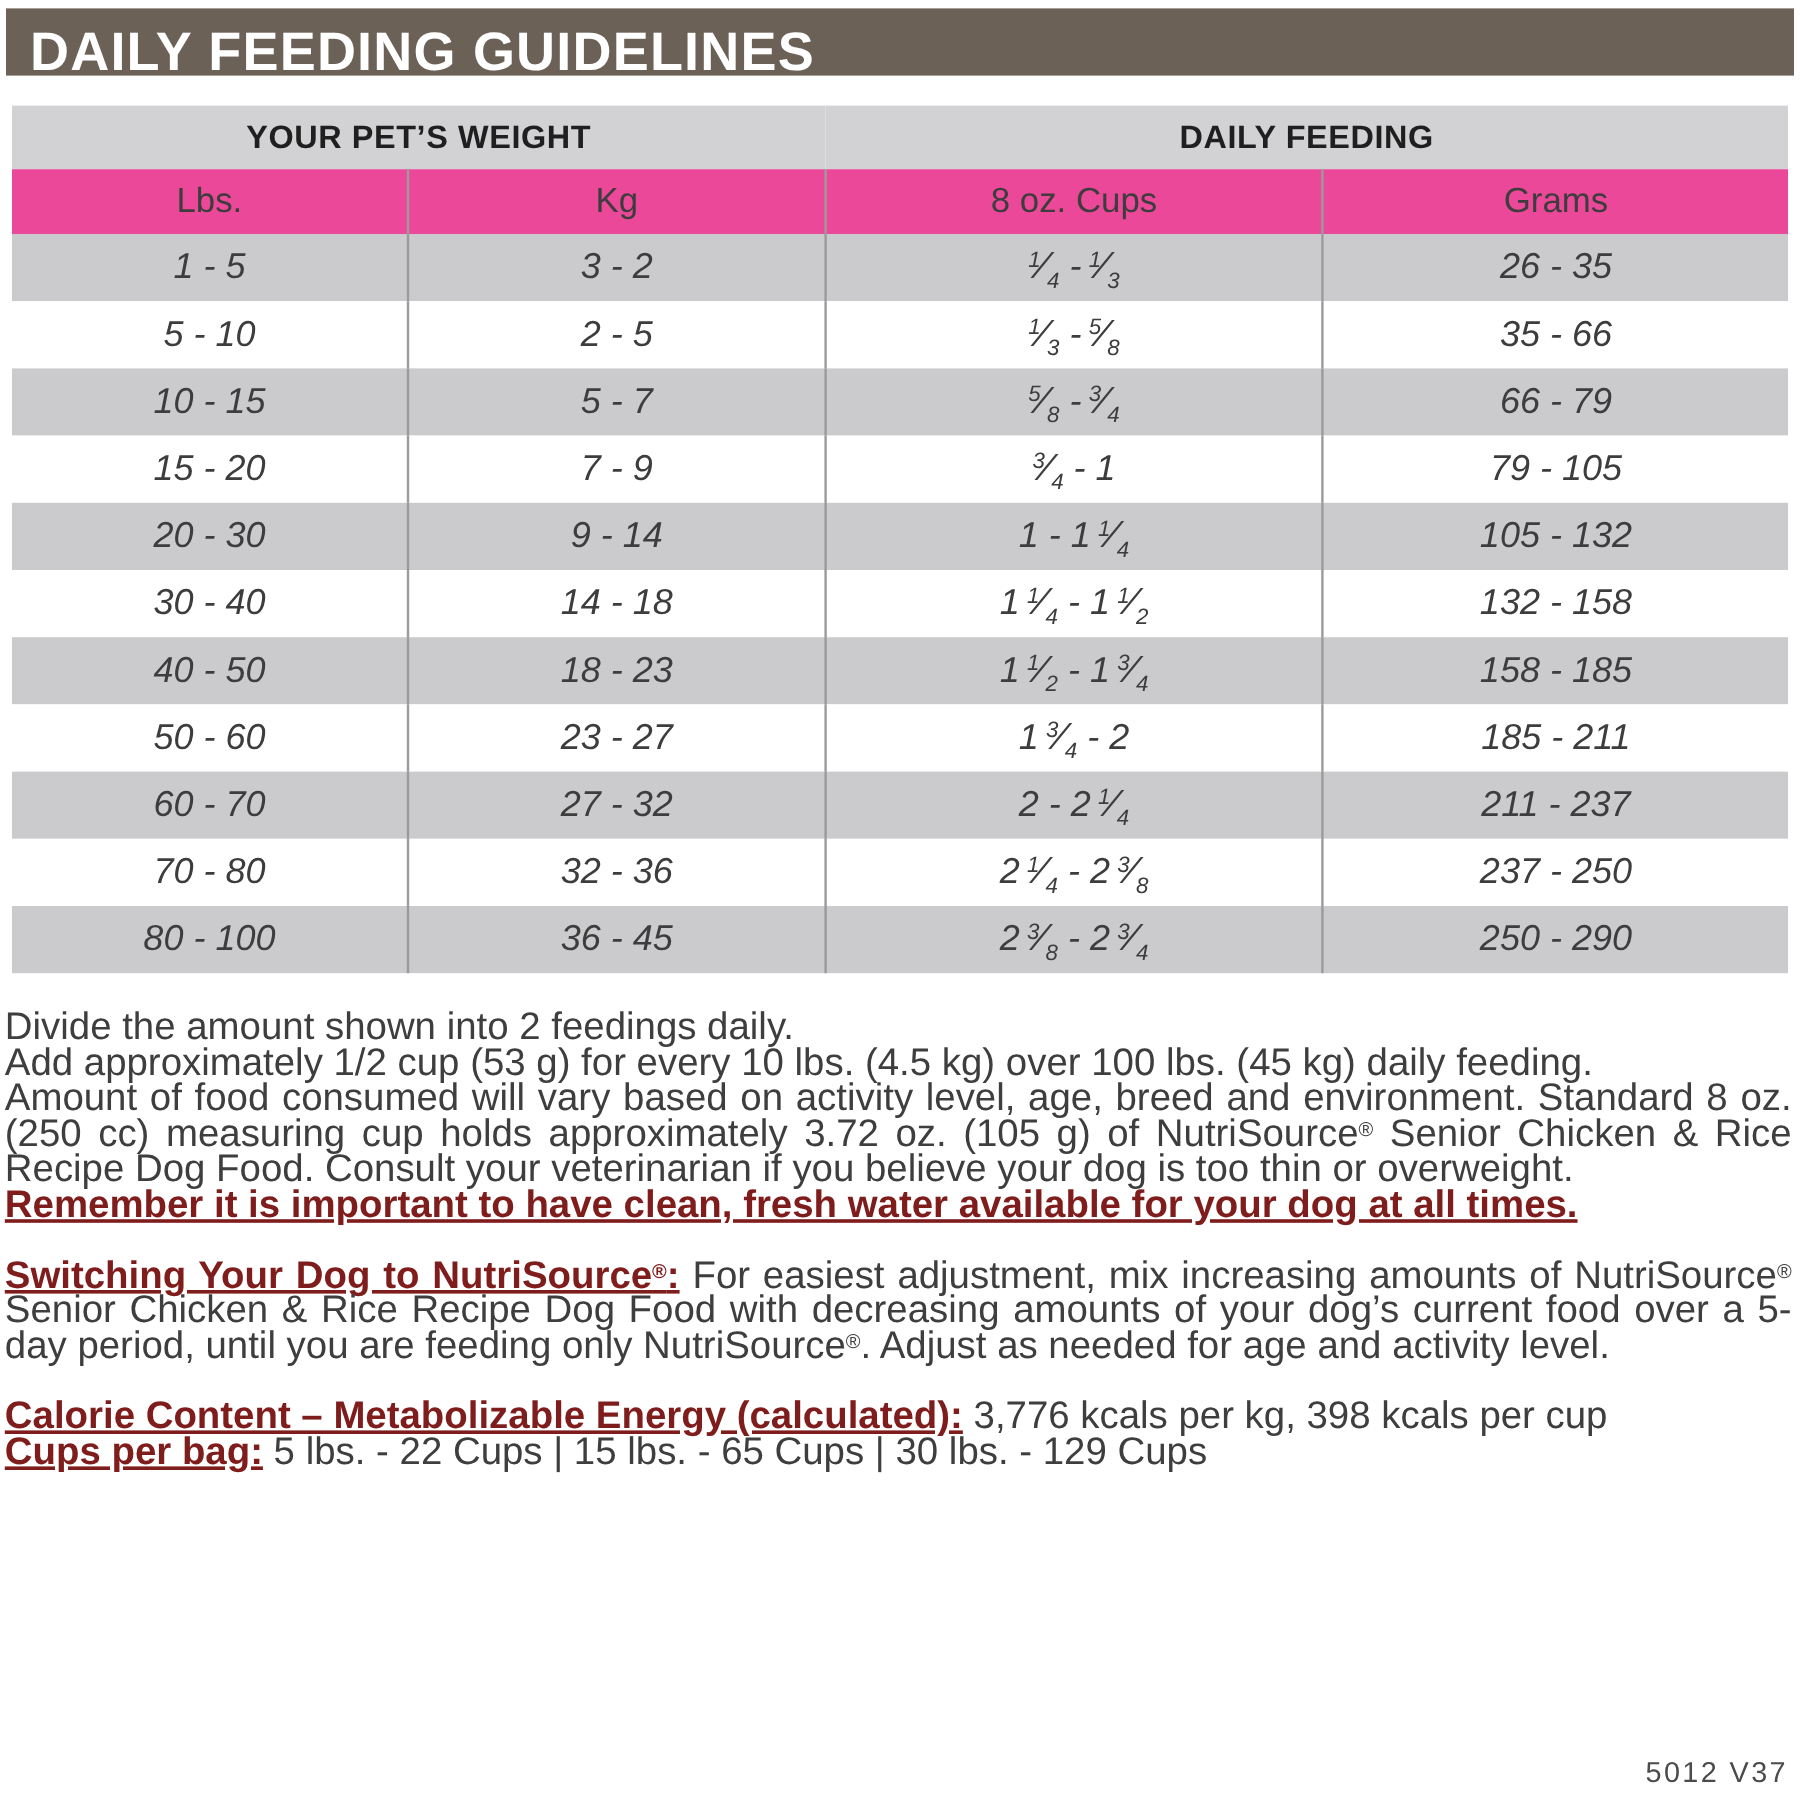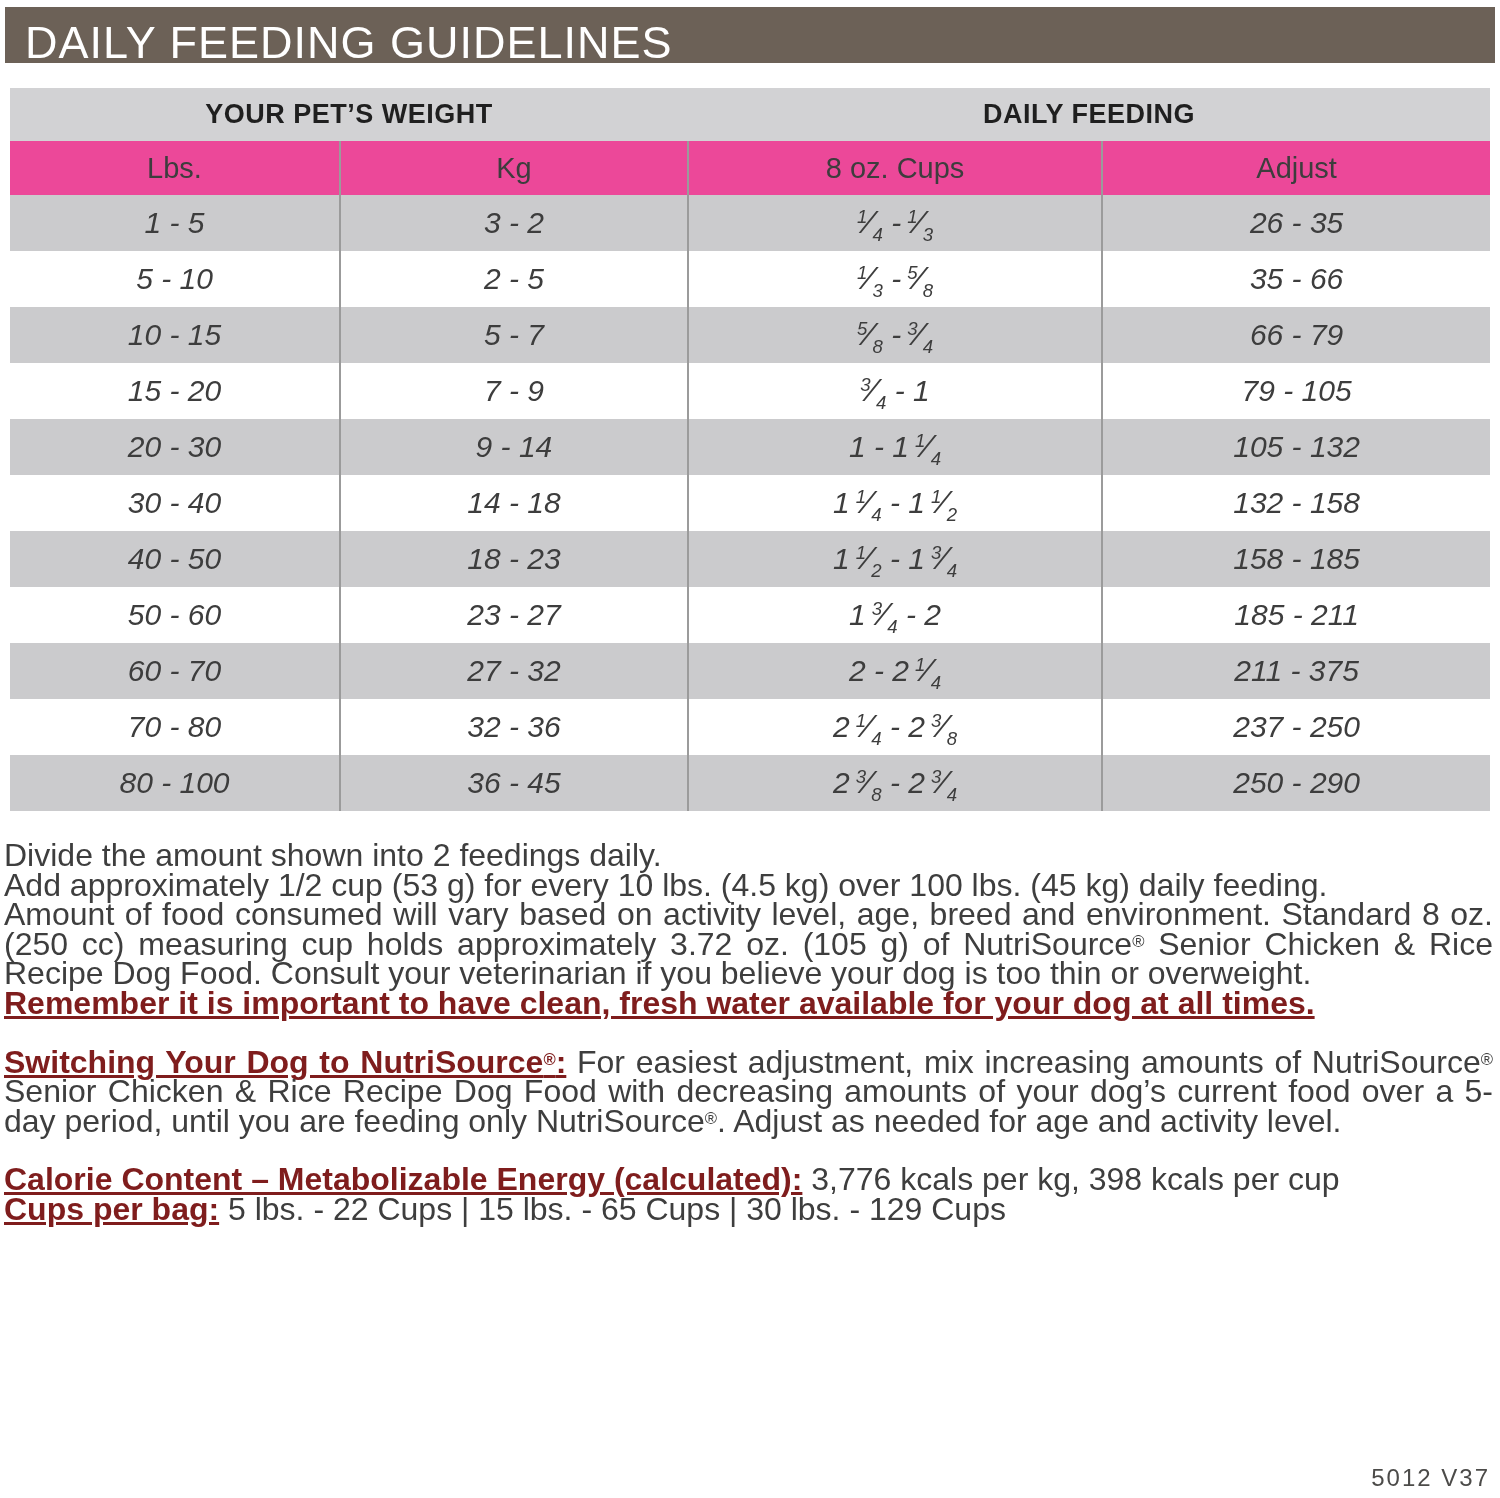--- a/index.html
+++ b/index.html
@@ -7,21 +7,21 @@
     position:relative; width:1500px; height:1498px; overflow:hidden;
     background:#ffffff; font-family:"Liberation Sans", sans-serif; color:#3e3e3e;
   }
 
   
   .title-bar {
     position:absolute; left:5px; right:5px; top:7px; height:56px;
     background:var(--brown,#6C6157); display:flex; align-items:center;
   }
   .title-bar h1 {
-    margin:16px 0 0 20px; font-size:45px; font-weight:400; letter-spacing:1px;
+    margin:16px 0 0 20px; font-size:45px; font-weight:700; letter-spacing:1px;
     color:#ffffff; white-space:nowrap;
   }
 
   
   .feed-table {
     position:absolute; left:10px; top:88px; width:1480px;
     border-collapse:collapse; table-layout:fixed; color:#3d3d3d;
   }
   .feed-table col.c1 { width:22.3%; }
   .feed-table col.c2 { width:23.5%; }
@@ -85,21 +85,21 @@
     </colgroup>
     <thead>
       <tr class="group-row">
         <th colspan="2">YOUR PET’S WEIGHT</th>
         <th colspan="2">DAILY FEEDING</th>
       </tr>
       <tr class="unit-row">
         <th>Lbs.</th>
         <th>Kg</th>
         <th>8 oz. Cups</th>
-        <th>Adjust</th>
+        <th>Grams</th>
       </tr>
     </thead>
     <tbody id="table-body">
         <tr>
           <td>1 - 5</td>
           <td>3 - 2</td>
           <td><span class="fr"><span class="nu">1</span><span class="sl">⁄</span><span class="de">4</span></span> - <span class="fr"><span class="nu">1</span><span class="sl">⁄</span><span class="de">3</span></span></td>
           <td>26 - 35</td>
         </tr>
         <tr>
@@ -141,21 +141,21 @@
         <tr>
           <td>50 - 60</td>
           <td>23 - 27</td>
           <td>1 <span class="fr"><span class="nu">3</span><span class="sl">⁄</span><span class="de">4</span></span> - 2</td>
           <td>185 - 211</td>
         </tr>
         <tr>
           <td>60 - 70</td>
           <td>27 - 32</td>
           <td>2 - 2 <span class="fr"><span class="nu">1</span><span class="sl">⁄</span><span class="de">4</span></span></td>
-          <td>211 - 375</td>
+          <td>211 - 237</td>
         </tr>
         <tr>
           <td>70 - 80</td>
           <td>32 - 36</td>
           <td>2 <span class="fr"><span class="nu">1</span><span class="sl">⁄</span><span class="de">4</span></span> - 2 <span class="fr"><span class="nu">3</span><span class="sl">⁄</span><span class="de">8</span></span></td>
           <td>237 - 250</td>
         </tr>
         <tr>
           <td>80 - 100</td>
           <td>36 - 45</td>

